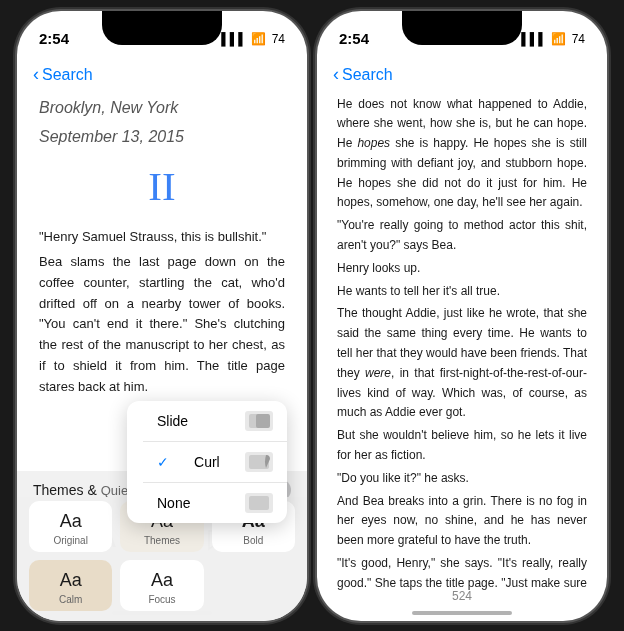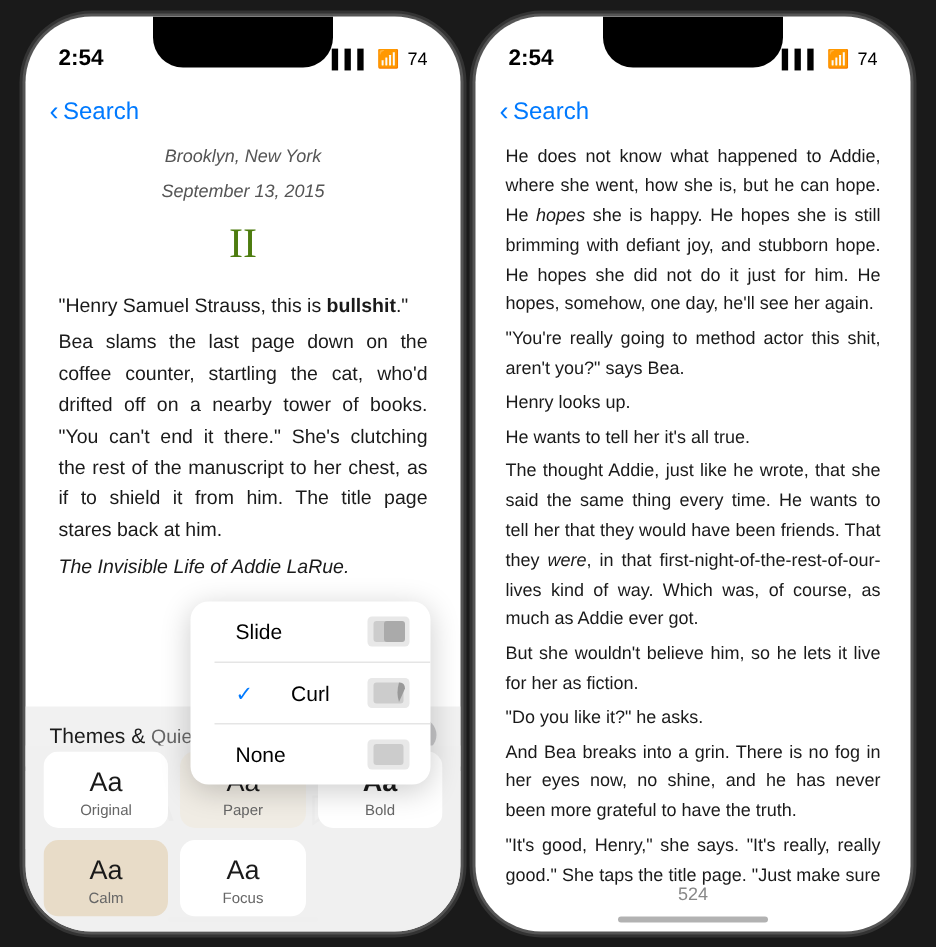--- a/index.html
+++ b/index.html
@@ -90,33 +90,32 @@
       line-height: 1.6;
       color: #1a1a1a;
       overflow: hidden;
       height: calc(100% - 44px - 40px - 220px);
     }
     .book-content p {
       margin-bottom: 4px;
       text-align: justify;
     }
     .book-content .italic { font-style: italic; }
-    .book-content .bold { font-weight: bold; }
+    .book-content .bold { font-weight: normal; }
     .book-location {
-      text-align: center;
       font-style: italic;
-      font-size: 12px;
+      font-size: 16px;
       color: #555;
       margin-bottom: 4px;
     }
     .book-chapter {
       text-align: center;
-      font-size: 28px;
+      font-size: 41px;
       font-weight: 300;
-      color: #4d7c0f;
+      color: #3b82f6;
       margin-bottom: 8px;
       font-family: Georgia, serif;
     }
     
     .panel-overlay {
       position: absolute;
       bottom: 0;
       left: 0;
       right: 0;
       height: 220px;
@@ -397,21 +396,21 @@
         </div>
       </div>
 
       <div class="theme-cards">
         <div class="theme-card">
           <span class="theme-card-text">Aa</span>
           <span class="theme-card-label">Original</span>
         </div>
         <div class="theme-card" style="background:#f0ece4;">
           <span class="theme-card-text">Aa</span>
-          <span class="theme-card-label">Paper</span>
+          <span class="theme-card-label">Themes</span>
         </div>
         <div class="theme-card">
           <span class="theme-card-text bold-card" style="font-weight:700;">Aa</span>
           <span class="theme-card-label">Bold</span>
         </div>
         <div class="theme-card calm-bg">
           <span class="theme-card-text">Aa</span>
           <span class="theme-card-label">Calm</span>
         </div>
         <div class="theme-card">

